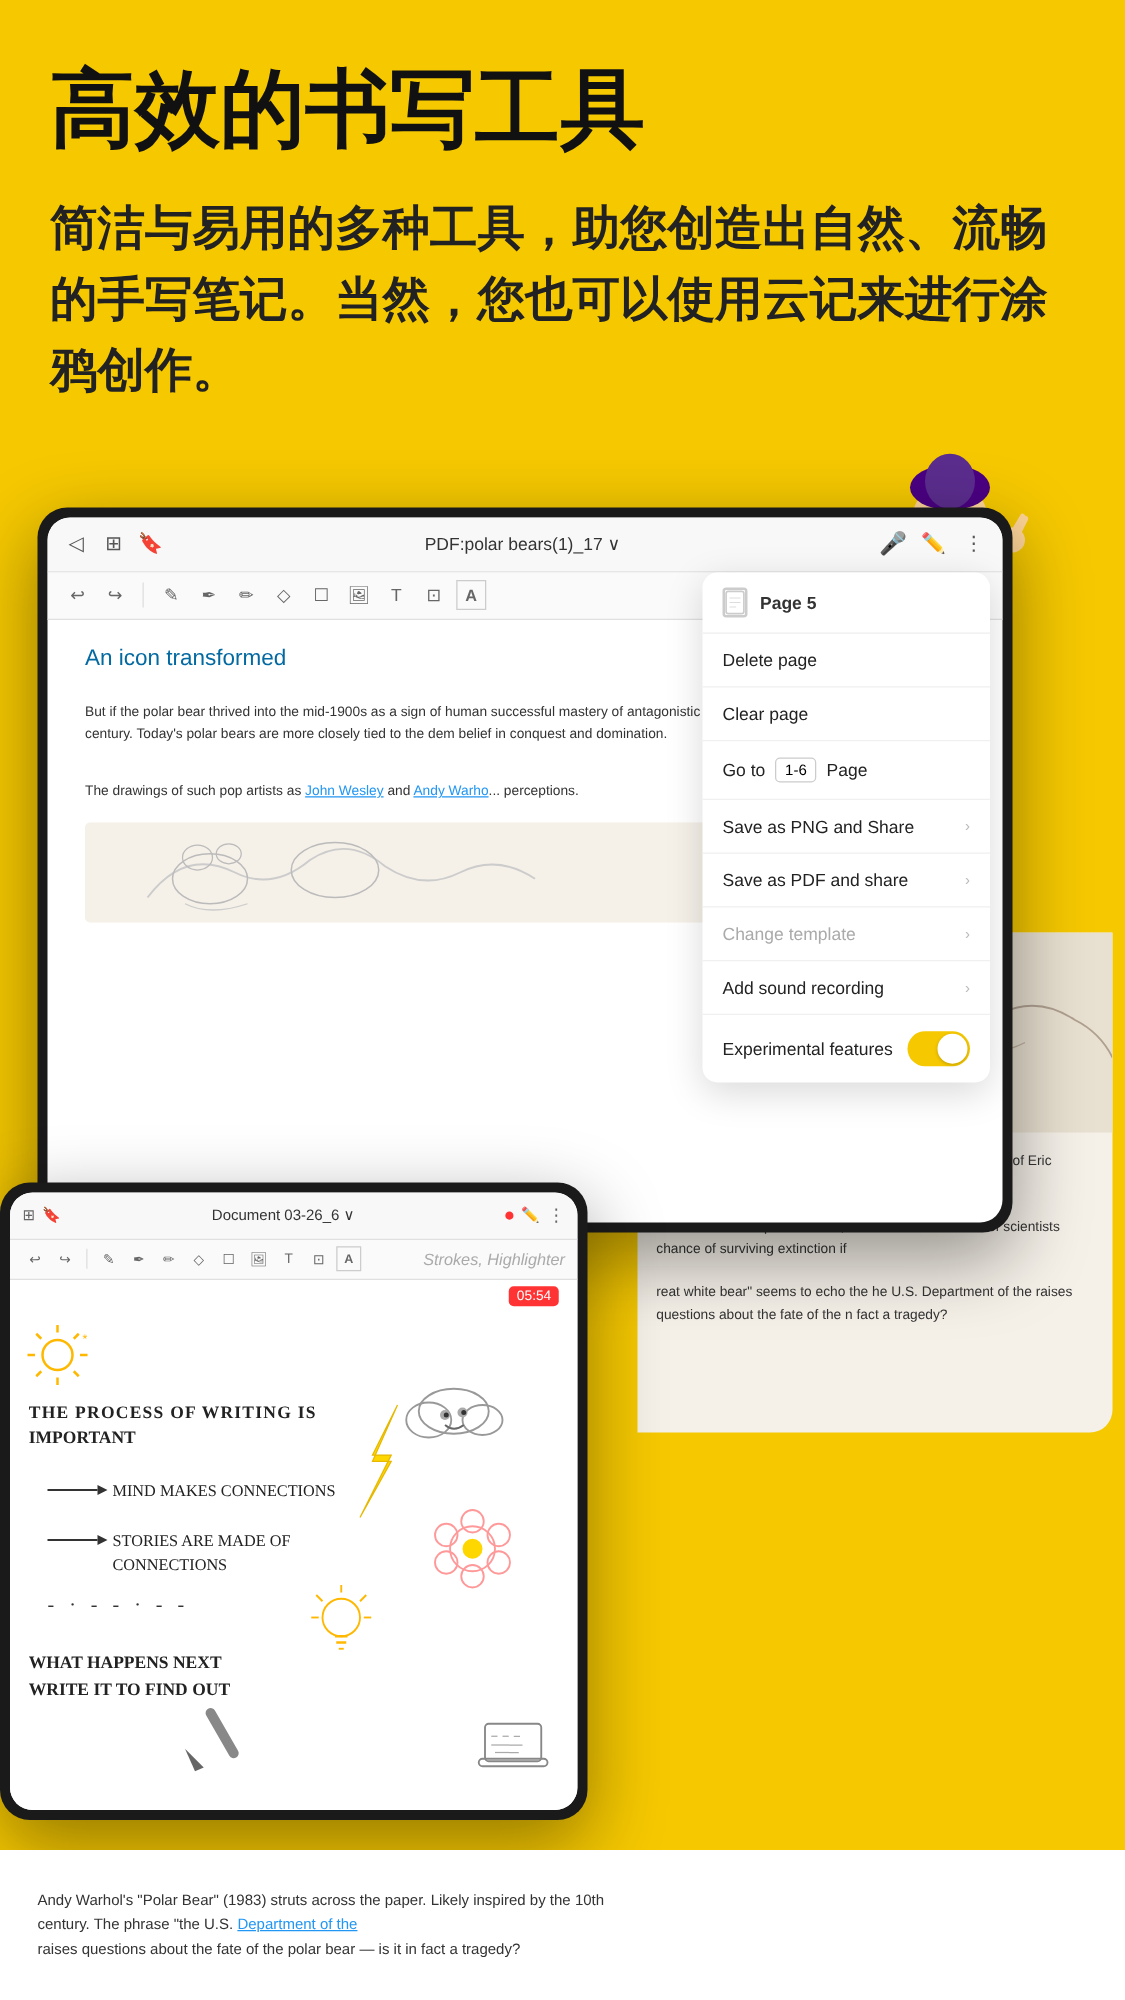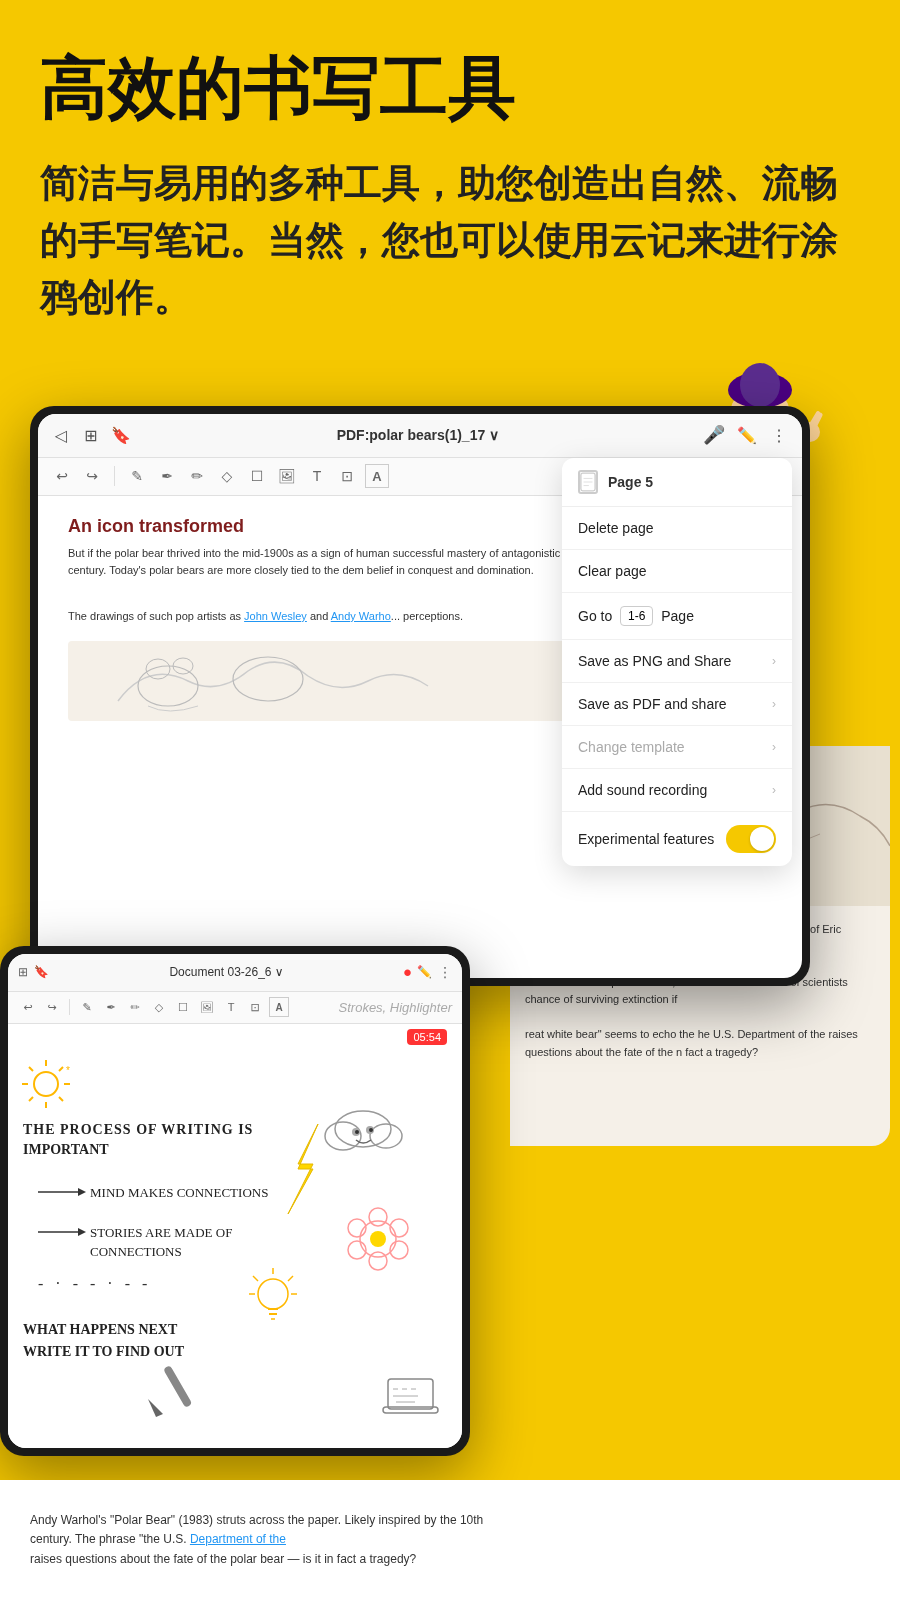--- a/index.html
+++ b/index.html
@@ -83,21 +83,21 @@
     .toolbar-left {
       display: flex;
       align-items: center;
       gap: 8px;
     }
     .toolbar-center {
       flex: 1;
       text-align: center;
       font-size: 14px;
       color: #333;
-      font-weight: 700;
+      font-weight: 400;
     }
     .toolbar-right {
       display: flex;
       align-items: center;
       gap: 10px;
     }
     .toolbar-icon {
       width: 22px;
       height: 22px;
       display: flex;
@@ -139,23 +139,23 @@
 
     
     .doc-content {
       padding: 20px 30px;
       flex: 1;
       overflow: hidden;
       height: calc(100% - 82px);
     }
     .doc-title {
       font-size: 18px;
-      font-weight: 700;
-      color: #7f1d1d;
-      margin-bottom: 8px;
+      font-weight: 400;
+      color: #0369a1;
+      margin-bottom: 25px;
     }
     .doc-body {
       font-size: 11px;
       color: #333;
       line-height: 1.6;
       margin-bottom: 10px;
     }
     .doc-link {
       color: #2196F3;
       text-decoration: underline;

